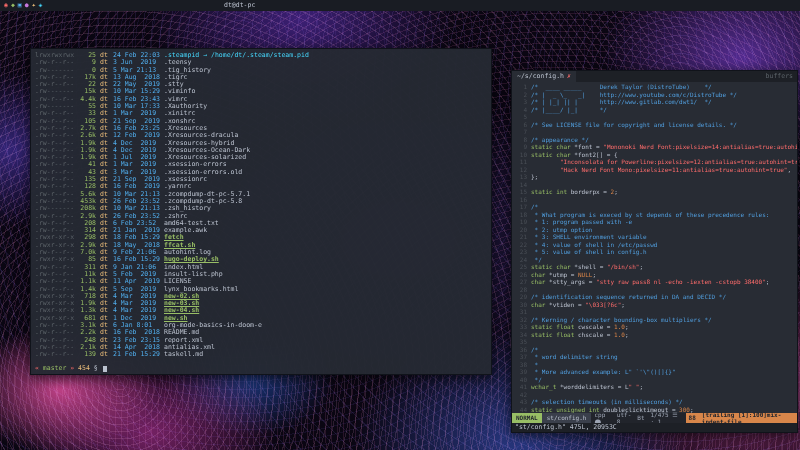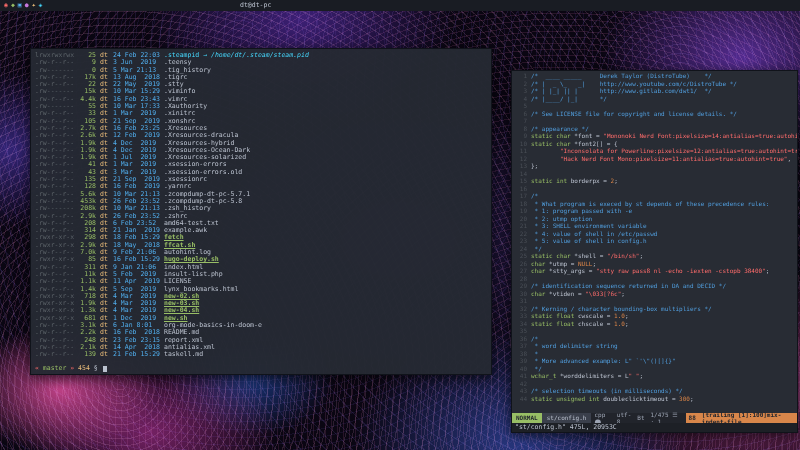--- a/index.html
+++ b/index.html
@@ -21,38 +21,38 @@
       repeating-radial-gradient(circle at 15% 85%, rgba(255,170,220,.14) 0 1px, transparent 1px 7px),
       repeating-radial-gradient(circle at 85% 20%, rgba(160,120,255,.12) 0 1px, transparent 1px 9px),
       repeating-radial-gradient(circle at 70% 95%, rgba(255,120,200,.12) 0 1px, transparent 1px 6px),
       repeating-radial-gradient(circle at 30% 10%, rgba(120,90,230,.10) 0 1px, transparent 1px 8px);
     mix-blend-mode:screen;}
 
   
   .topbar{position:absolute;z-index:5;left:0;top:0;width:800px;height:11px;background:#191c23;
     display:flex;align-items:center;padding:0 4px;box-sizing:border-box;font-size:6.5px;color:#9da5b4;}
   .tag{margin-right:3px;line-height:11px;}
-  .host{position:absolute;left:240px;top:0;line-height:11px;color:#bbc2cf;}
+  .host{position:absolute;left:224px;top:0;line-height:11px;color:#bbc2cf;}
 
   
   .term{position:absolute;z-index:2;box-sizing:border-box;border:1px solid #10131a;
     box-shadow:0 3px 12px rgba(0,0,0,.65);}
 
   
   .term.left{left:30px;top:48px;width:462px;height:327px;background:rgba(37,41,51,.97);
     padding:3px 4px;font-size:6.5px;line-height:7.3px;color:#bbc2cf;overflow:hidden;}
   .frow{display:flex;white-space:pre;}
   .fp{width:41px;color:#5b6268;flex:none;}
   .fs{width:20px;text-align:right;color:#98be65;flex:none;margin-right:4px;}
   .fu{width:13px;color:#ecbe7b;flex:none;}
   .fd{width:51px;color:#51afef;flex:none;}
   .fn{color:#bbc2cf;}
   .fn.link{color:#46d9ff;}
   .fn.exec{color:#98be65;font-weight:bold;text-decoration:underline;}
-  .fx{color:#46d9ff;font-style:italic;}
+  .fx{color:#46d9ff;}
   .promptline{display:flex;white-space:pre;margin-top:7px;align-items:center;}
   .pcursor{display:inline-block;width:4px;height:6.5px;background:#bbc2cf;margin-left:1px;}
 
   
   .term.right{left:511px;top:70px;width:287px;height:363px;background:#282c34;
     display:flex;flex-direction:column;font-size:6px;line-height:7.5px;overflow:hidden;}
   .tabline{height:11px;flex:none;background:#1d2026;display:flex;align-items:stretch;
     font-size:6.5px;color:#9da5b4;}
   .tab{background:#282c34;padding:0 5px;display:flex;align-items:center;gap:3px;color:#bbc2cf;}
   .tabclose{color:#ff6c6b;}
@@ -129,20 +129,27 @@
         <div class="frow"><span class="fp">.rw-r--r--</span><span class="fs">248</span><span class="fu">dt</span><span class="fd">23 Feb 23:15</span><span class="fn">report.xml</span></div>
         <div class="frow"><span class="fp">.rw-r--r--</span><span class="fs">2.1k</span><span class="fu">dt</span><span class="fd">14 Apr  2018</span><span class="fn">antialias.xml</span></div>
         <div class="frow"><span class="fp">.rw-r--r--</span><span class="fs">139</span><span class="fu">dt</span><span class="fd">21 Feb 15:29</span><span class="fn">taskell.md</span></div>
       </div>
     <div class="promptline">
       <span><span style="color: rgb(255, 108, 107);">« </span><span style="color: rgb(152, 190, 101);">master</span><span style="color: rgb(255, 108, 107);"> » </span><span style="color: rgb(236, 190, 123);">454 </span><span style="color: rgb(187, 194, 207);">§ </span></span><span class="pcursor"></span>
     </div>
   </div>
 
   <div class="term right">
+    <div class="tabline">
+      <div class="tab">
+        <span>~/s/config.h</span>
+        <span class="tabclose">✗</span>
+      </div>
+      <div class="buffers">buffers</div>
+    </div>
     <div class="code">
         <div class="cline"><span class="gut">1</span><span class="ctext"><span class="cm">/*  ____ _____     Derek Taylor (DistroTube)    */</span></span></div>
         <div class="cline"><span class="gut">2</span><span class="ctext"><span class="cm">/* |  _ \_   _|    http://www.youtube.com/c/DistroTube */</span></span></div>
         <div class="cline"><span class="gut">3</span><span class="ctext"><span class="cm">/* | |_| || |      http://www.gitlab.com/dwt1/  */</span></span></div>
         <div class="cline"><span class="gut">4</span><span class="ctext"><span class="cm">/* |____/ |_|      */</span></span></div>
         <div class="cline"><span class="gut">5</span><span class="ctext"></span></div>
         <div class="cline"><span class="gut">6</span><span class="ctext"><span class="cm">/* See LICENSE file for copyright and license details. */</span></span></div>
         <div class="cline"><span class="gut">7</span><span class="ctext"></span></div>
         <div class="cline"><span class="gut">8</span><span class="ctext"><span class="cm">/* appearance */</span></span></div>
         <div class="cline"><span class="gut">9</span><span class="ctext"><span class="kw">static char </span><span class="pl">*font = </span><span class="st">"Mononoki Nerd Font:pixelsize=14:antialias=true:autohint=true"</span></span></div>

